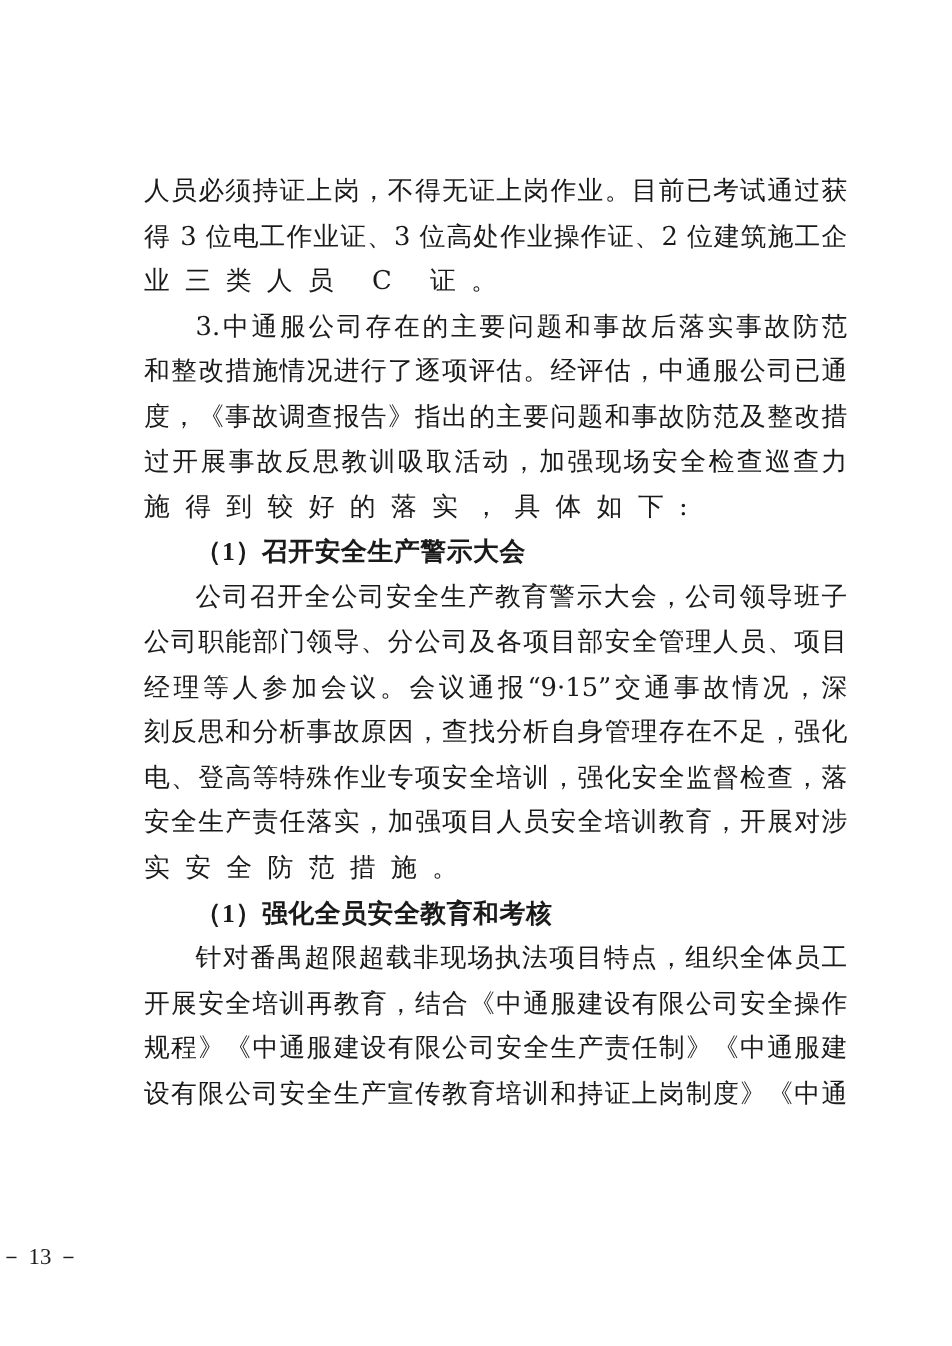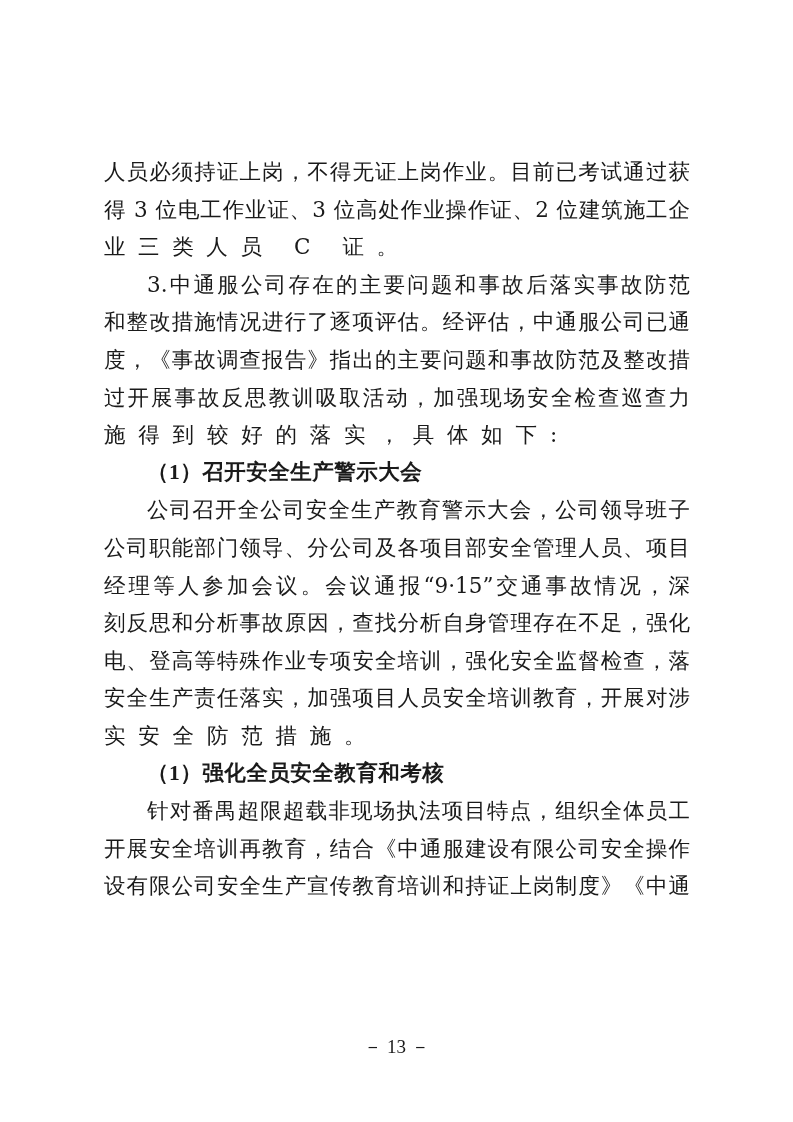--- a/index.html
+++ b/index.html
@@ -10,24 +10,23 @@
     body {
       width: 793px;
       height: 1122px;
       position: relative;
       overflow: hidden;
       font-family: "DejaVu Serif", "Liberation Serif", serif;
       color: #1a1a1a;
     }
     .page {
       position: absolute;
-      left: 104px;
+      left: 120px;
       top: 141px;
       width: 586px;
-      margin-top: 12px;
     }
     .line {
       height: 37.6px;
       line-height: 37.6px;
       font-size: 21.5px;
       white-space: nowrap;
       text-align: justify;
       text-align-last: justify;
       letter-spacing: 0;
     }
@@ -44,21 +43,20 @@
       text-align: left;
       text-align-last: left;
       letter-spacing: 0.5px;
       font-family: Liberation Serif, serif;
     }
     .page-number {
       position: absolute;
       left: 0;
       width: 793px;
       top: 1034px;
-      text-align: center;
       font-size: 19px;
       font-family: "Liberation Serif", "DejaVu Serif", serif;
       color: #1a1a1a;
     }
   </style>
 </head>
 <body>
 
 <div class="page">
 
@@ -86,18 +84,19 @@
     <div class="line">电、登高等特殊作业专项安全培训，强化安全监督检查，落</div>
     <div class="line">安全生产责任落实，加强项目人员安全培训教育，开展对涉</div>
     <div class="line last">实安全防范措施。</div>
   </div>
 
   <div class="line heading">（1）强化全员安全教育和考核</div>
 
   <div class="paragraph">
     <div class="line indent">针对番禺超限超载非现场执法项目特点，组织全体员工</div>
     <div class="line">开展安全培训再教育，结合《中通服建设有限公司安全操作</div>
+    <div class="line">规程》《中通服建设有限公司安全生产责任制》《中通服建</div>
     <div class="line">设有限公司安全生产宣传教育培训和持证上岗制度》《中通</div>
   </div>
 
 </div>
 
 <div class="page-number">－ 13 －</div>
 
 </body></html>

